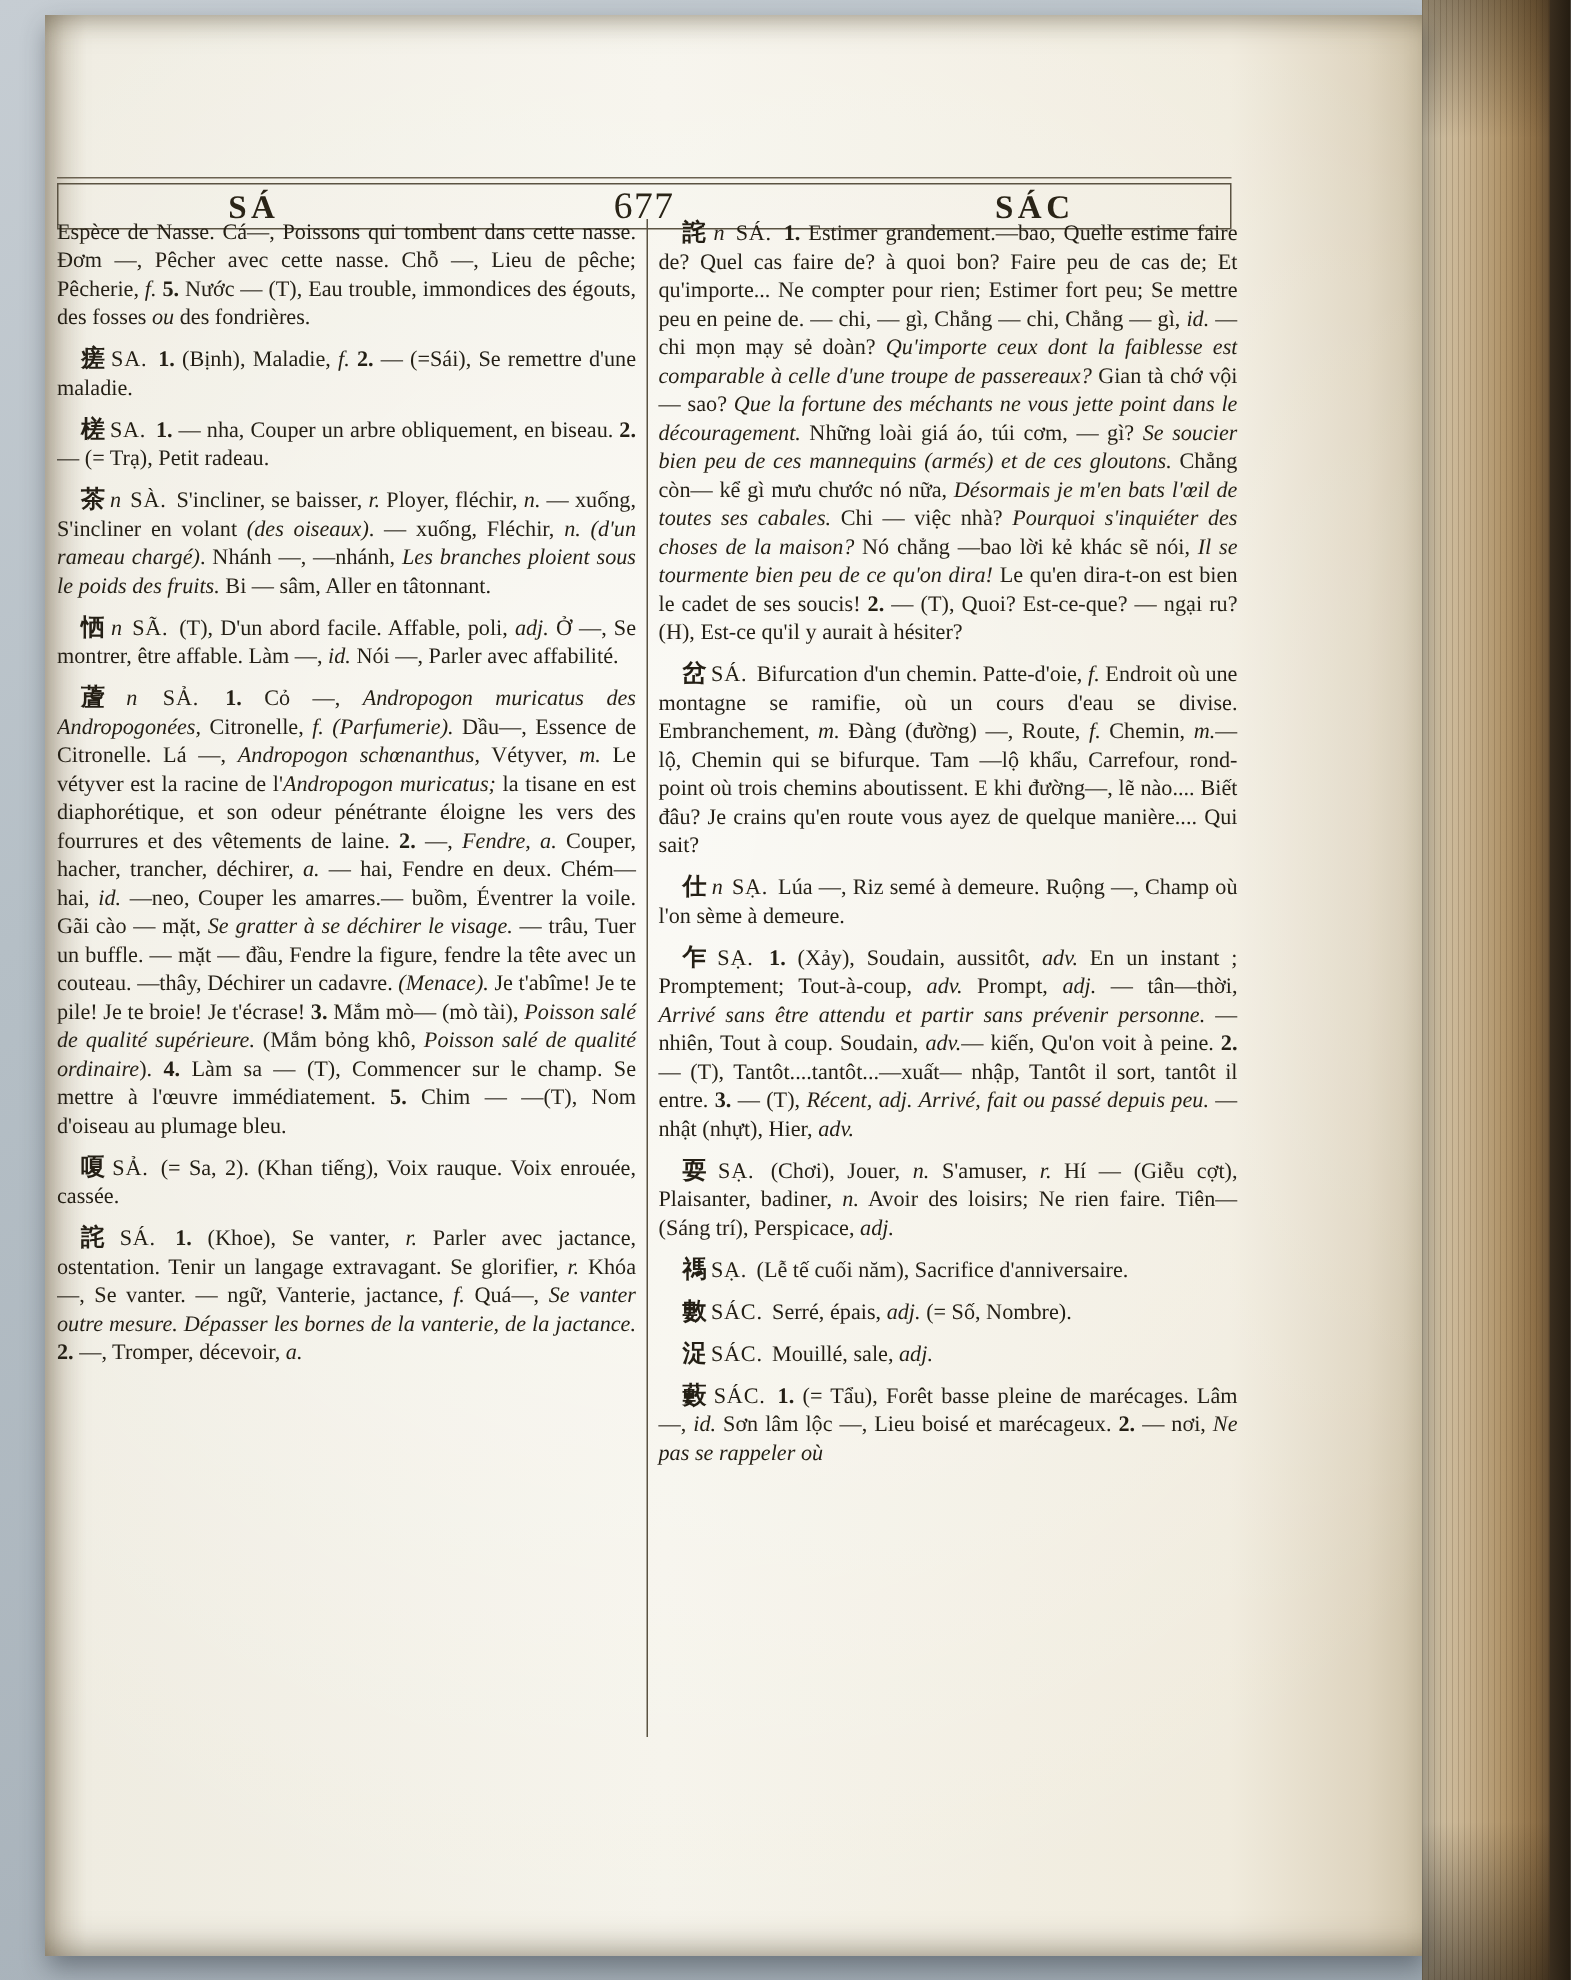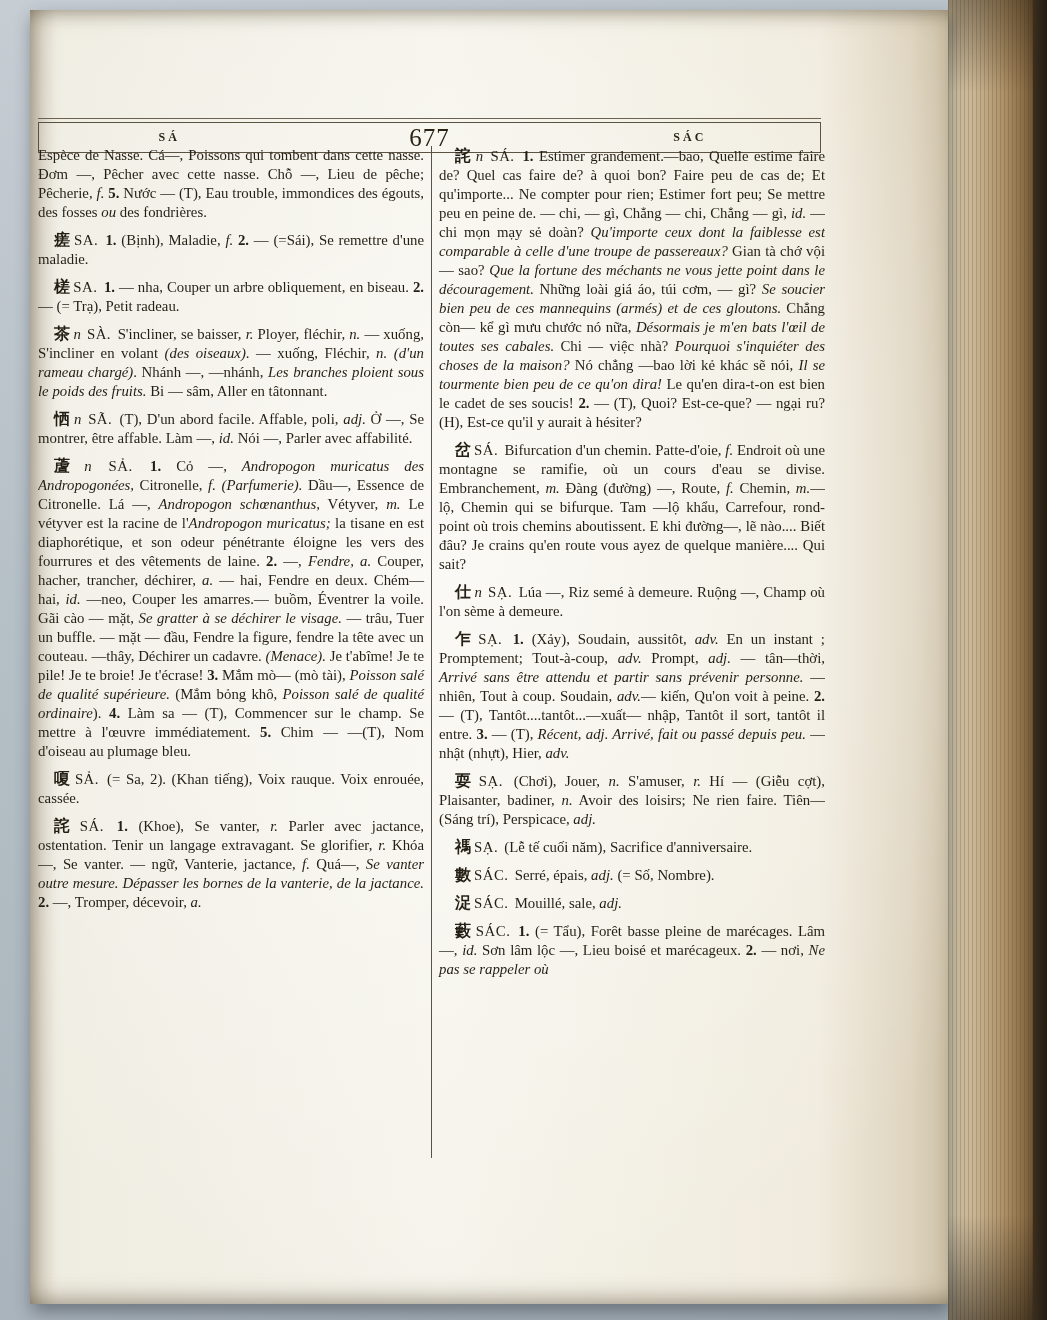--- a/index.html
+++ b/index.html
@@ -40,21 +40,21 @@
   
   .header{
     position:absolute;left:8px;top:112px;width:781px;height:29px;
     border:1px solid #5b5342;display:flex;align-items:center;
     color:#2a2417;
   }
   .header::before{
     content:"";position:absolute;left:-1px;right:-1px;top:-5px;border-top:1px solid #6a6150;
   }
   .header .cell{flex:1;text-align:center;}
-  .h-title{font-weight:bold;font-size:12px;letter-spacing:3px;}
+  .h-title{font-weight:bold;font-size:22px;letter-spacing:3px;}
   .h-num{font-size:25px;letter-spacing:1px;}
   
   .columns{
     position:absolute;left:8px;top:136px;width:787px;height:1022px;
     display:flex;overflow:hidden;color:#241f15;
   }
   .col{
     width:386px;font-size:14.8px;line-height:19px;text-align:justify;
   }
   .divider-wrap{width:15px;display:flex;justify-content:center;}

